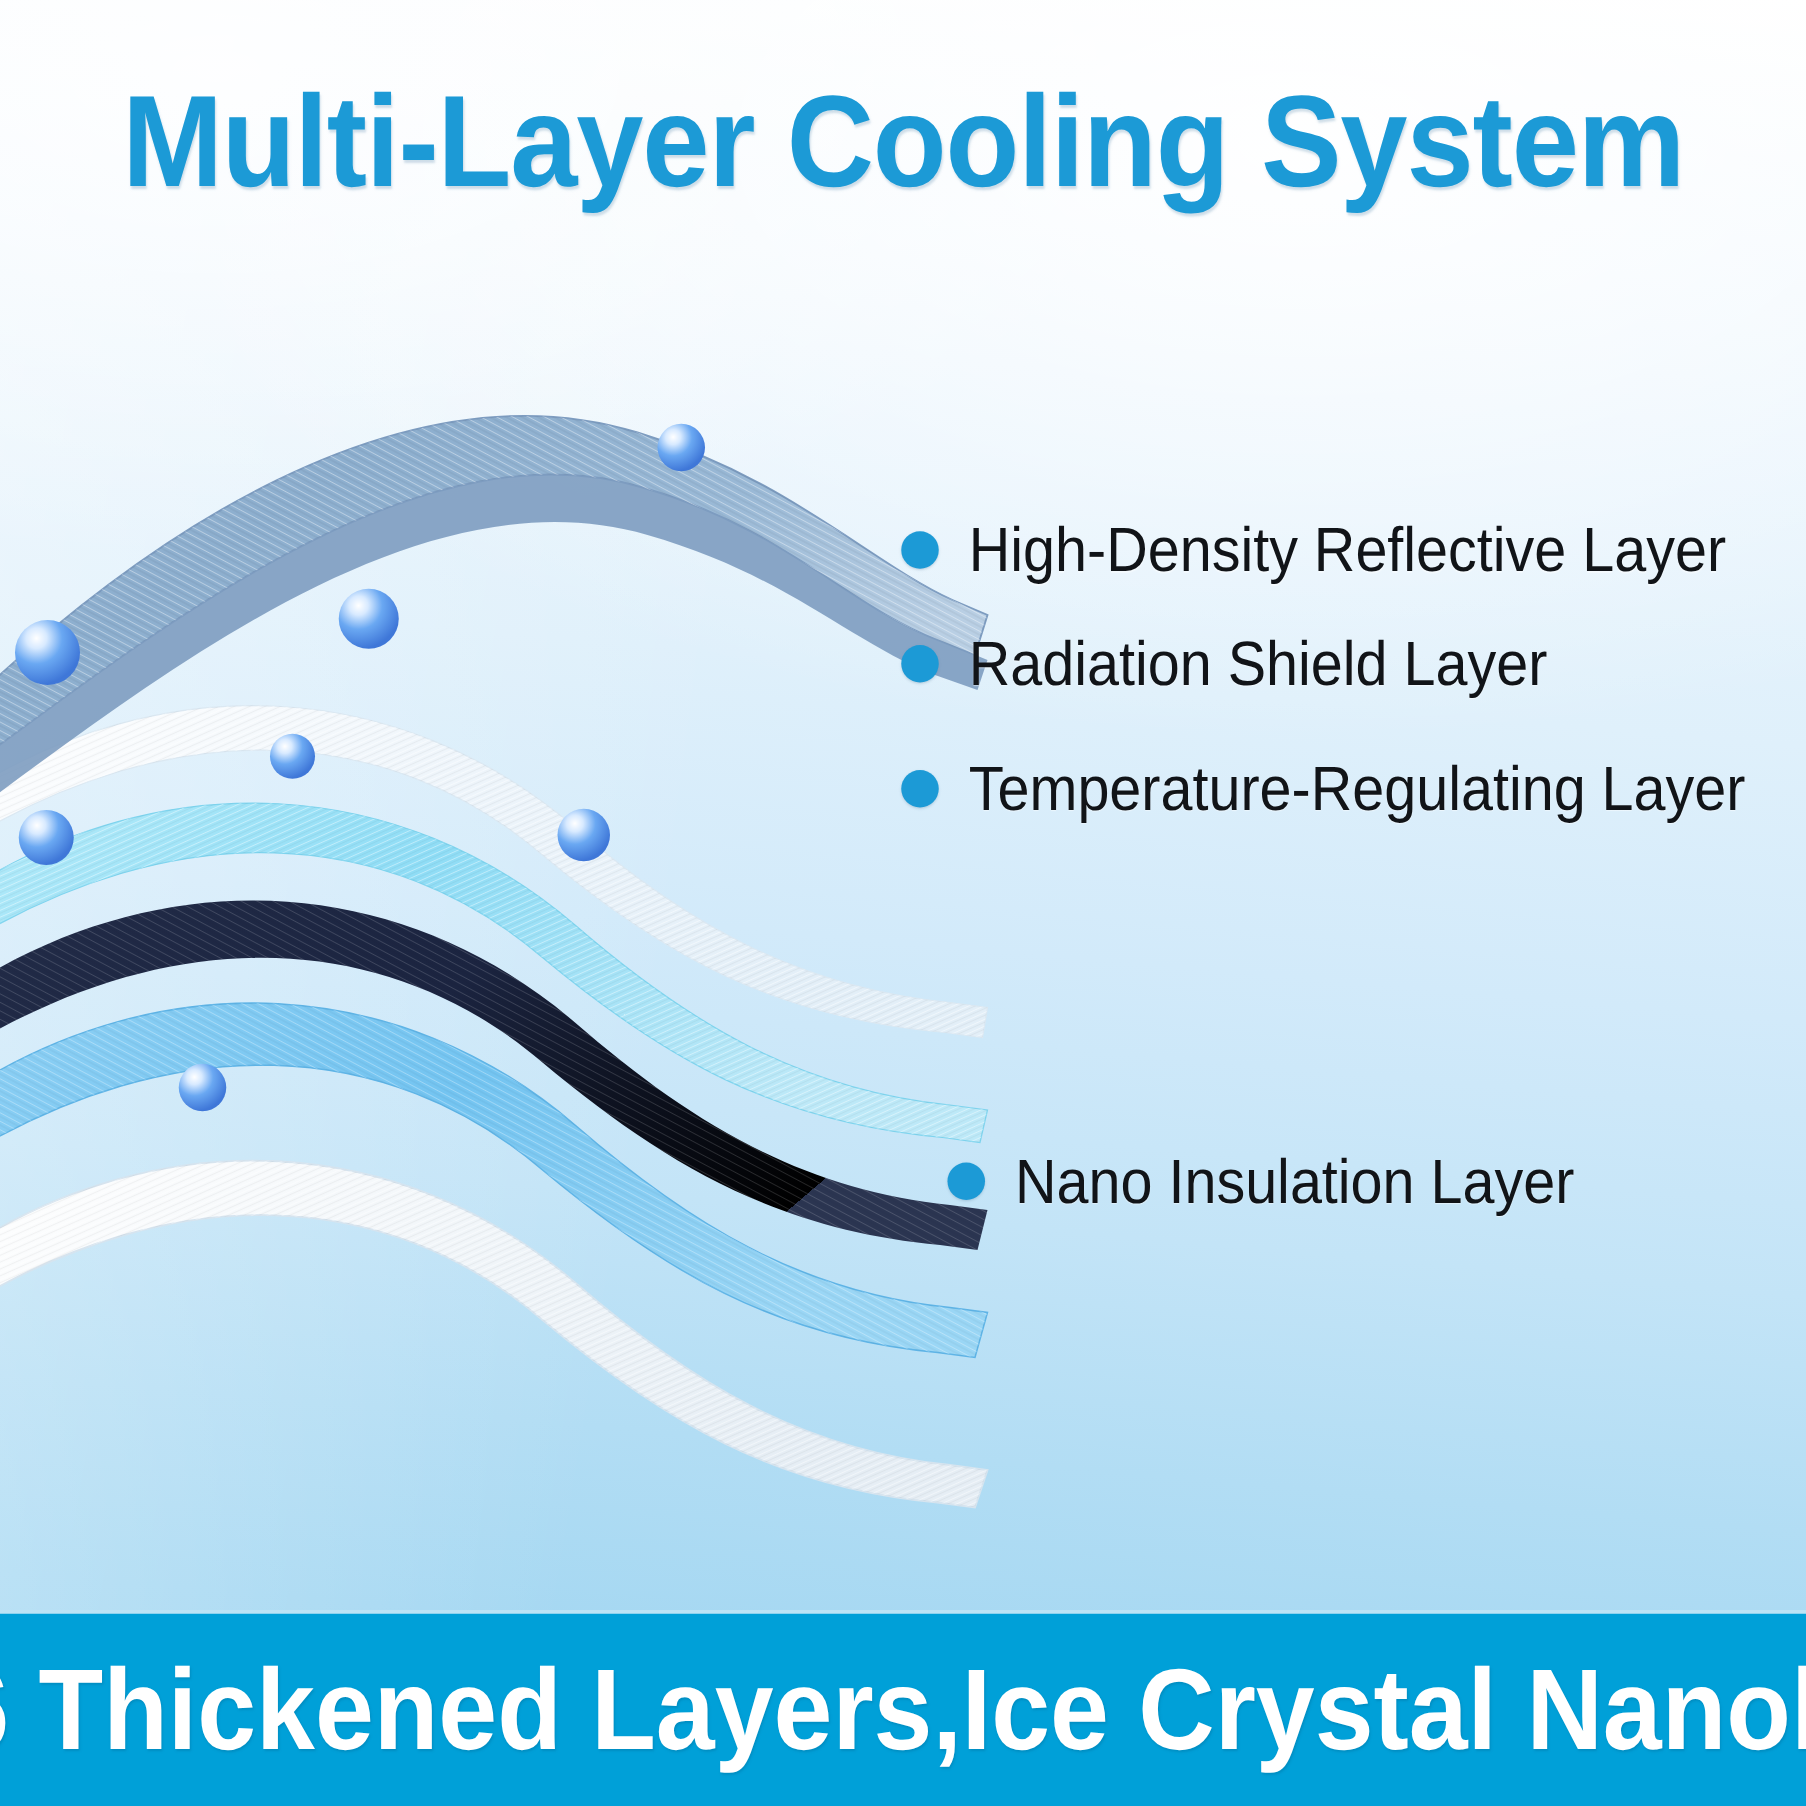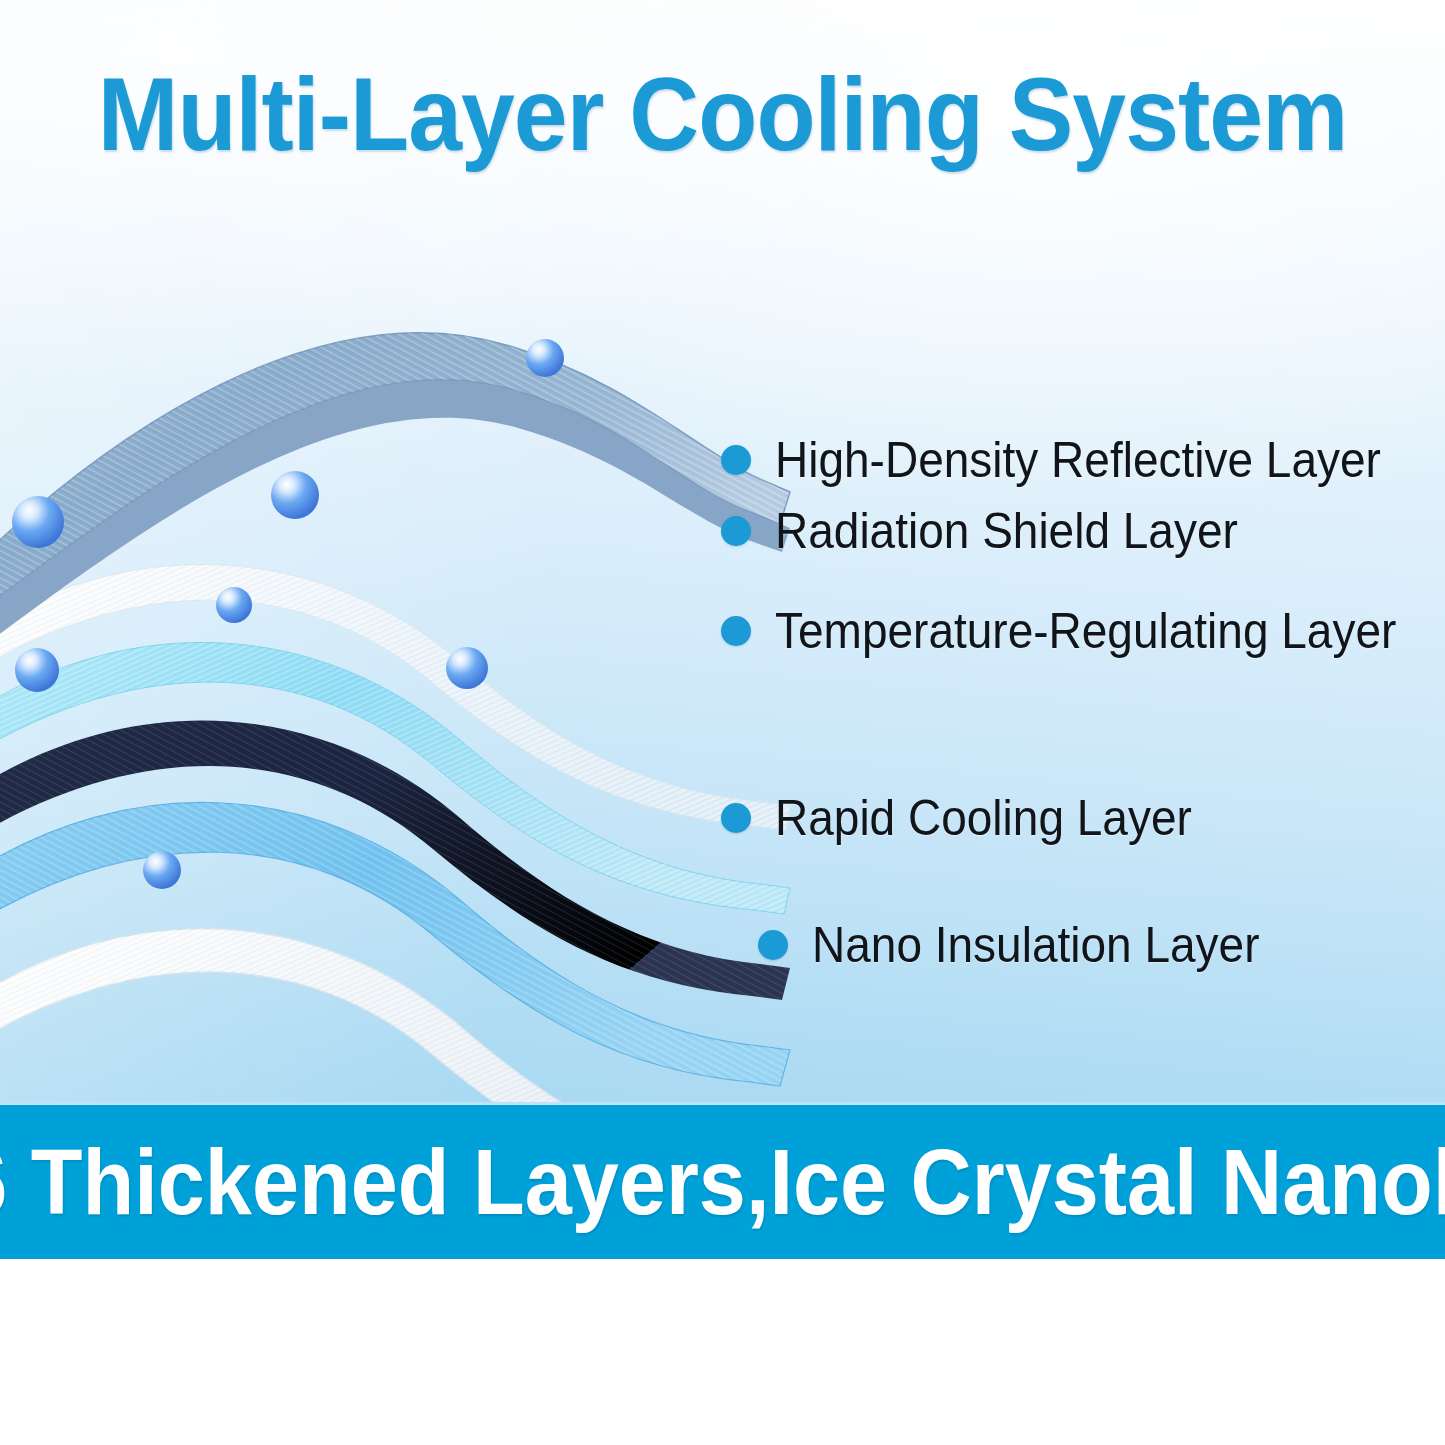--- a/index.html
+++ b/index.html
@@ -1,20 +1,20 @@
 <!DOCTYPE html>
 <html><head>
 <meta charset="utf-8">
 <style>
   html,body{margin:0;padding:0;background:#fff;}
   body{font-family:"Liberation Sans",sans-serif;}
 
   #poster{
     position:relative;
-    width:1445px;height:1259px;
+    width:1445px;height:1445px;
     overflow:hidden;
     background:
       linear-gradient(185deg,
         #ffffff 0%,
         #f4fafe 10%,
         #eaf5fd 22%,
         #dff0fb 38%,
         #d2eafa 52%,
         #c3e4f7 66%,
         #b2ddf4 78%,
@@ -70,21 +70,21 @@
     font-family:"Liberation Sans",sans-serif;
     font-weight:400;
     font-size:50px;
     line-height:1;
     color:#111418;
     transform:scaleX(.92);
     transform-origin:left center;
     text-shadow:0 1px 1px rgba(255,255,255,.5);
   }
 
-  .r0{left:721px;top:415px;margin-top:20px;}
+  .r0{left:721px;top:415px;}
   .r1{left:721px;top:506px;}
   .r2{left:721px;top:606px;}
   .r3{left:721px;top:708px;}
   .r4{left:721px;top:793px;}
   .r5{left:758px;top:920px;}
 
   
   #banner{
     position:absolute;left:0;right:0;bottom:0;
     height:154px;
@@ -219,24 +219,20 @@
     <span class="bullet"></span>
     <span class="label-text">Radiation Shield Layer</span>
   </div>
 
   <div class="label-row r2">
     <span class="bullet"></span>
     <span class="label-text">Temperature-Regulating Layer</span>
   </div>
 
 
-  <div class="label-row r4">
-    <span class="bullet"></span>
-    <span class="label-text">Rapid Cooling Layer</span>
-  </div>
 
   <div class="label-row r5">
     <span class="bullet"></span>
     <span class="label-text">Nano Insulation Layer</span>
   </div>
 
   <div id="banner">
     <div id="banner-text">6 Thickened Layers,Ice Crystal Nanoh</div>
   </div>
 

